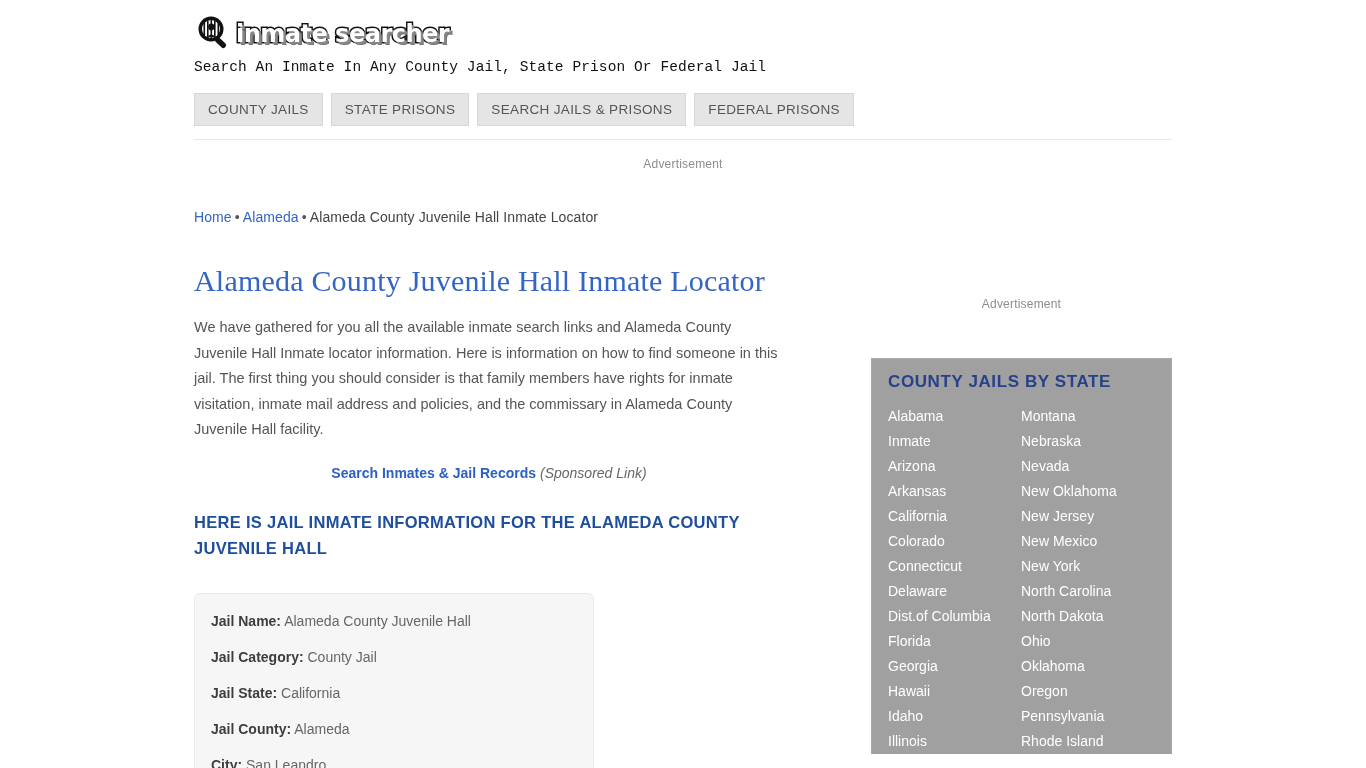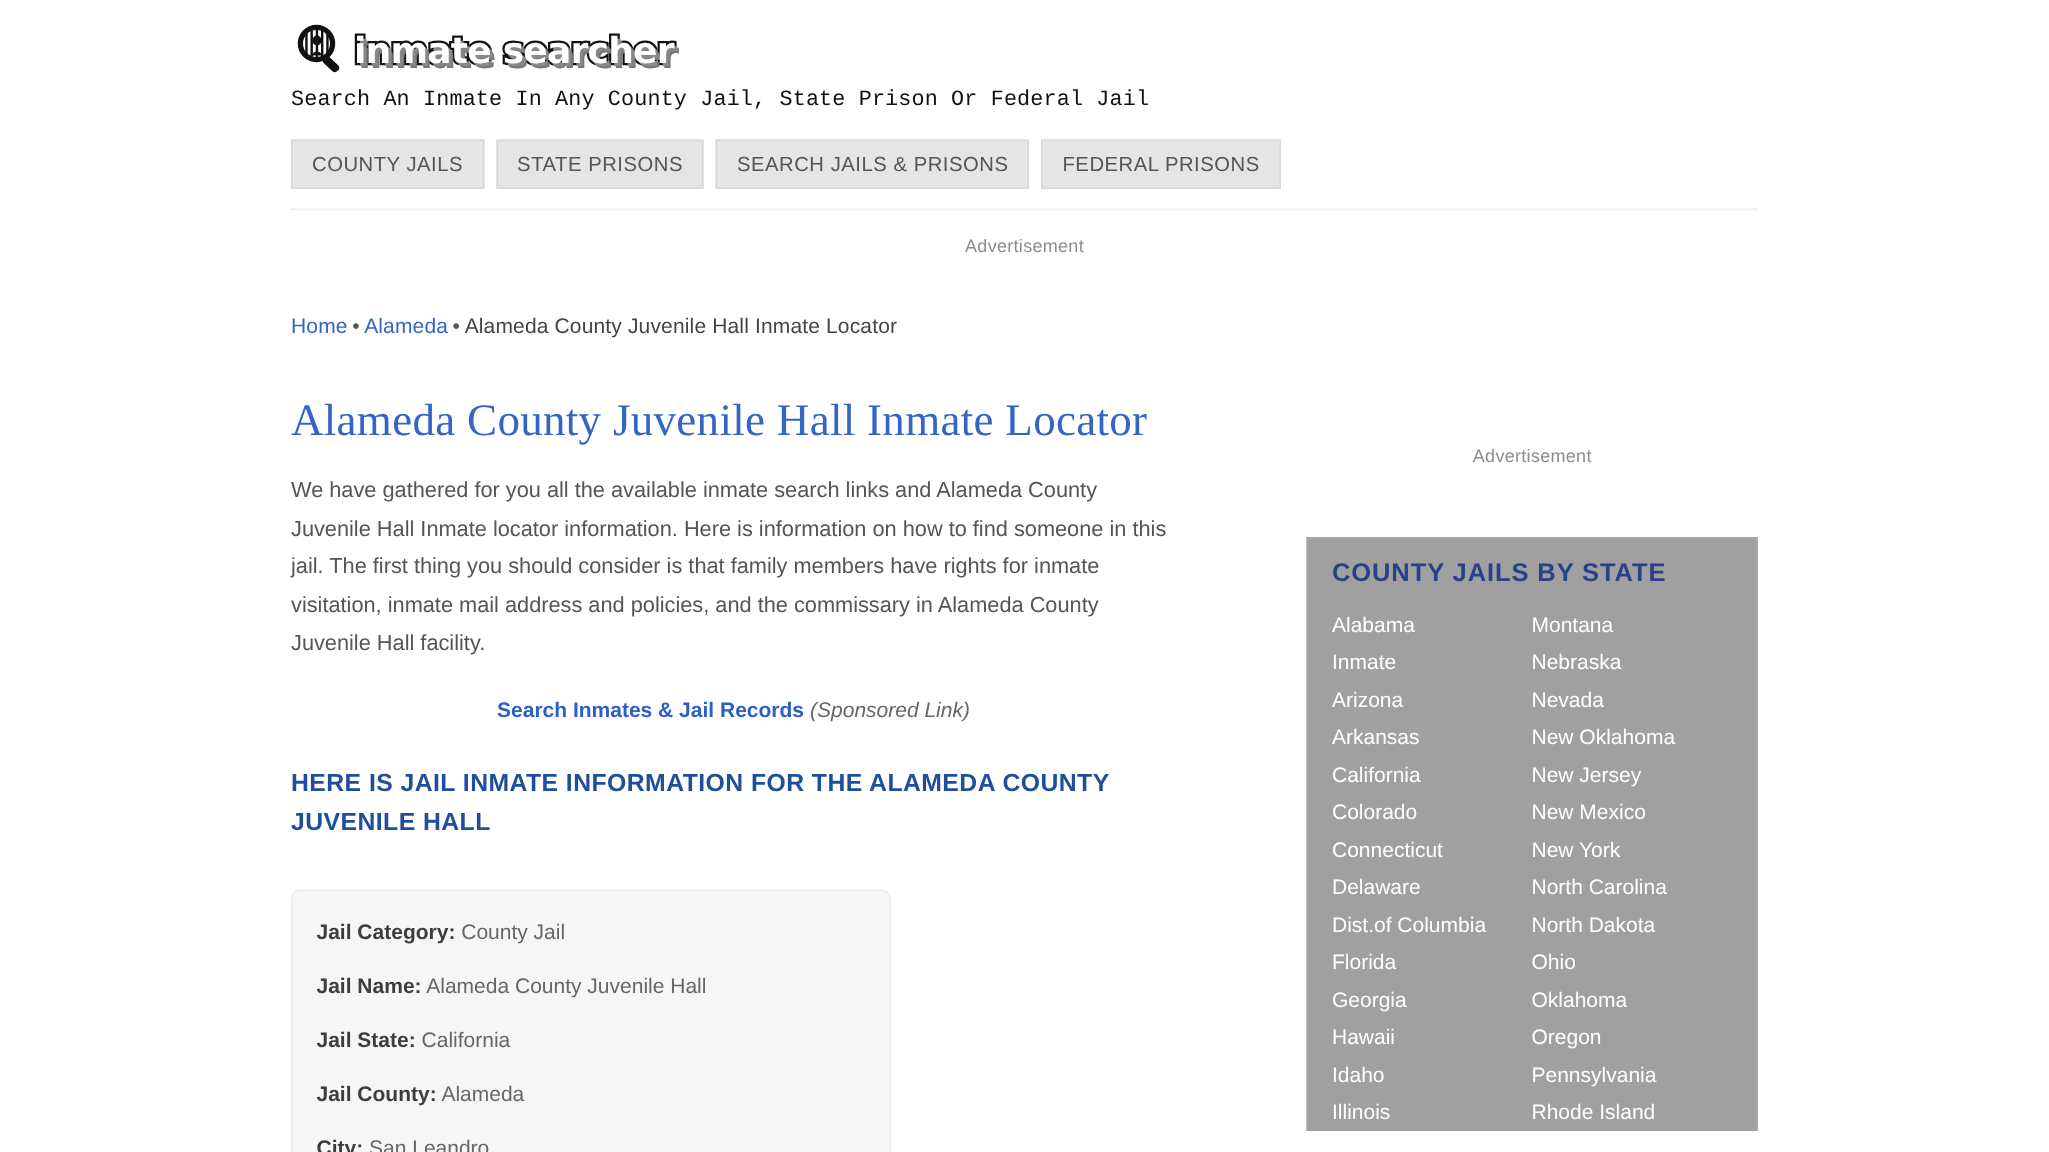--- a/index.html
+++ b/index.html
@@ -289,26 +289,26 @@
         <p class="intro">We have gathered for you all the available inmate search links and Alameda County Juvenile Hall Inmate locator information. Here is information on how to find someone in this jail. The first thing you should consider is that family members have rights for inmate visitation, inmate mail address and policies, and the commissary in Alameda County Juvenile Hall facility.</p>
 
         <div class="sponsored">
           <a>Search Inmates &amp; Jail Records</a><span class="note">(Sponsored Link)</span>
         </div>
 
         <h2 class="section-title">HERE IS JAIL INMATE INFORMATION FOR THE ALAMEDA COUNTY JUVENILE HALL</h2>
 
         <div class="info-box">
           <div class="info-row">
+            <b>Jail Name:</b>
+            <span>Alameda County Juvenile Hall</span>
+          </div>
+          <div class="info-row">
             <b>Jail Category:</b>
             <span>County Jail</span>
-          </div>
-          <div class="info-row">
-            <b>Jail Name:</b>
-            <span>Alameda County Juvenile Hall</span>
           </div>
           <div class="info-row">
             <b>Jail State:</b>
             <span>California</span>
           </div>
           <div class="info-row">
             <b>Jail County:</b>
             <span>Alameda</span>
           </div>
           <div class="info-row">

